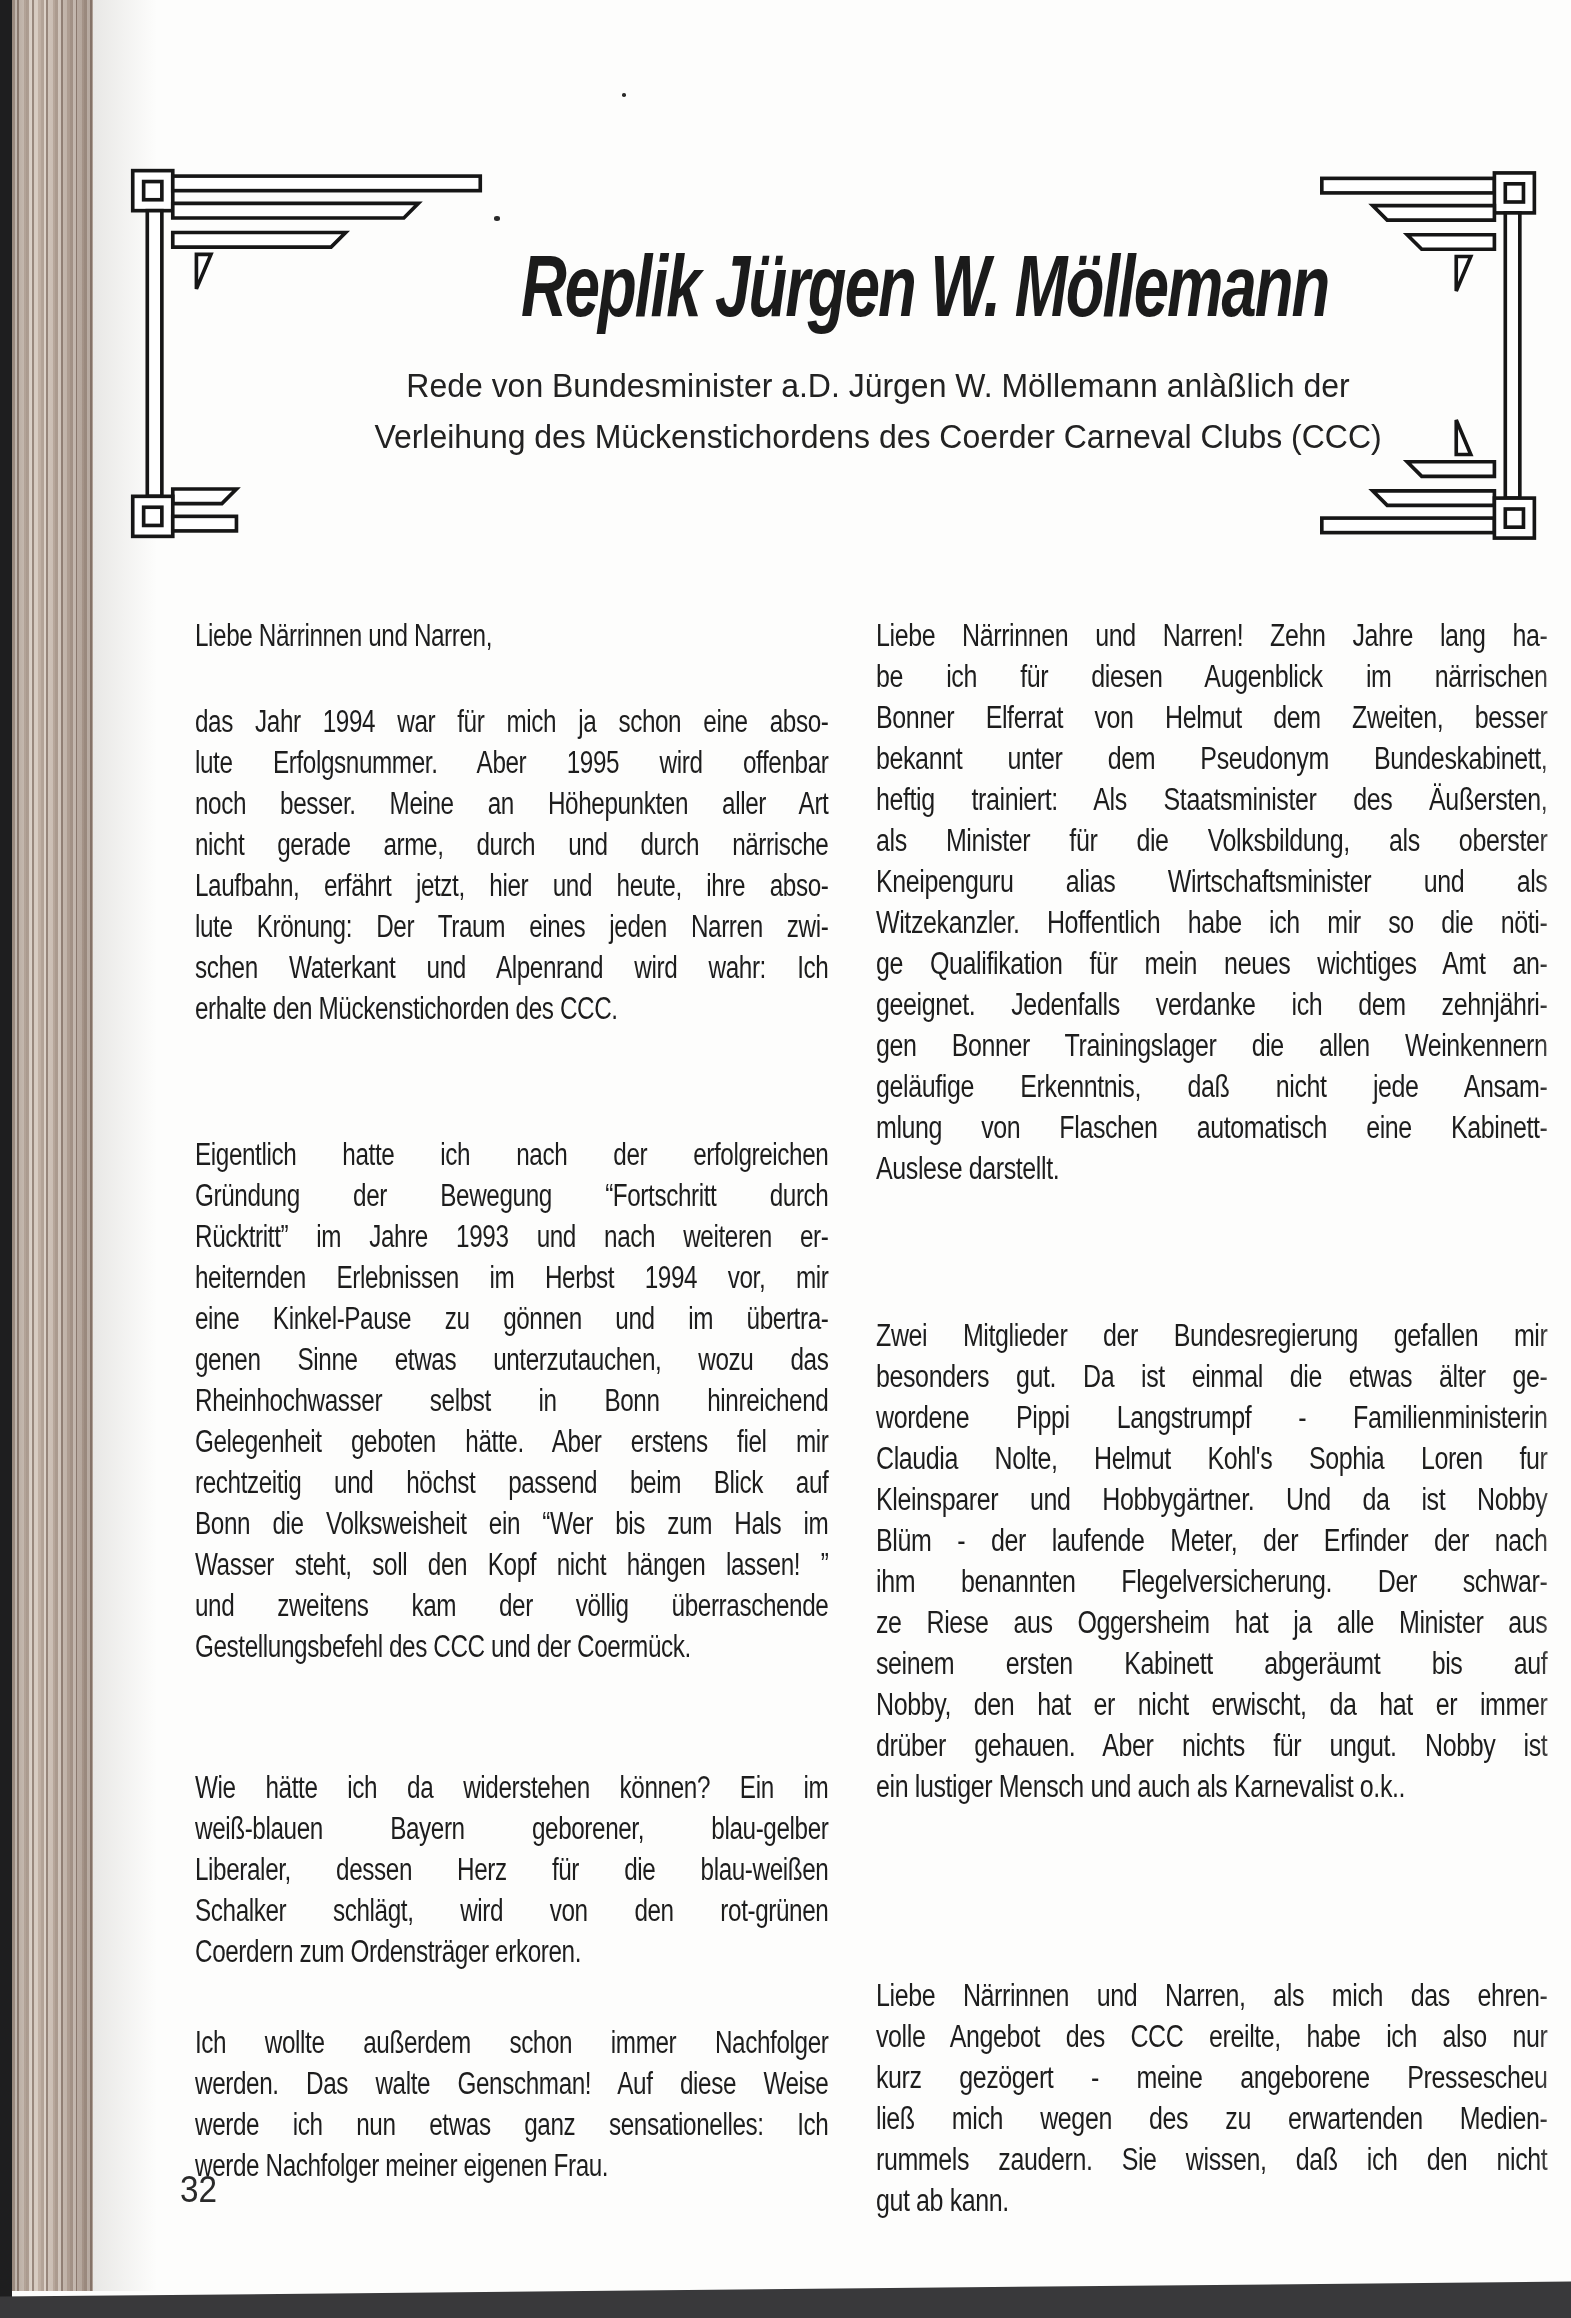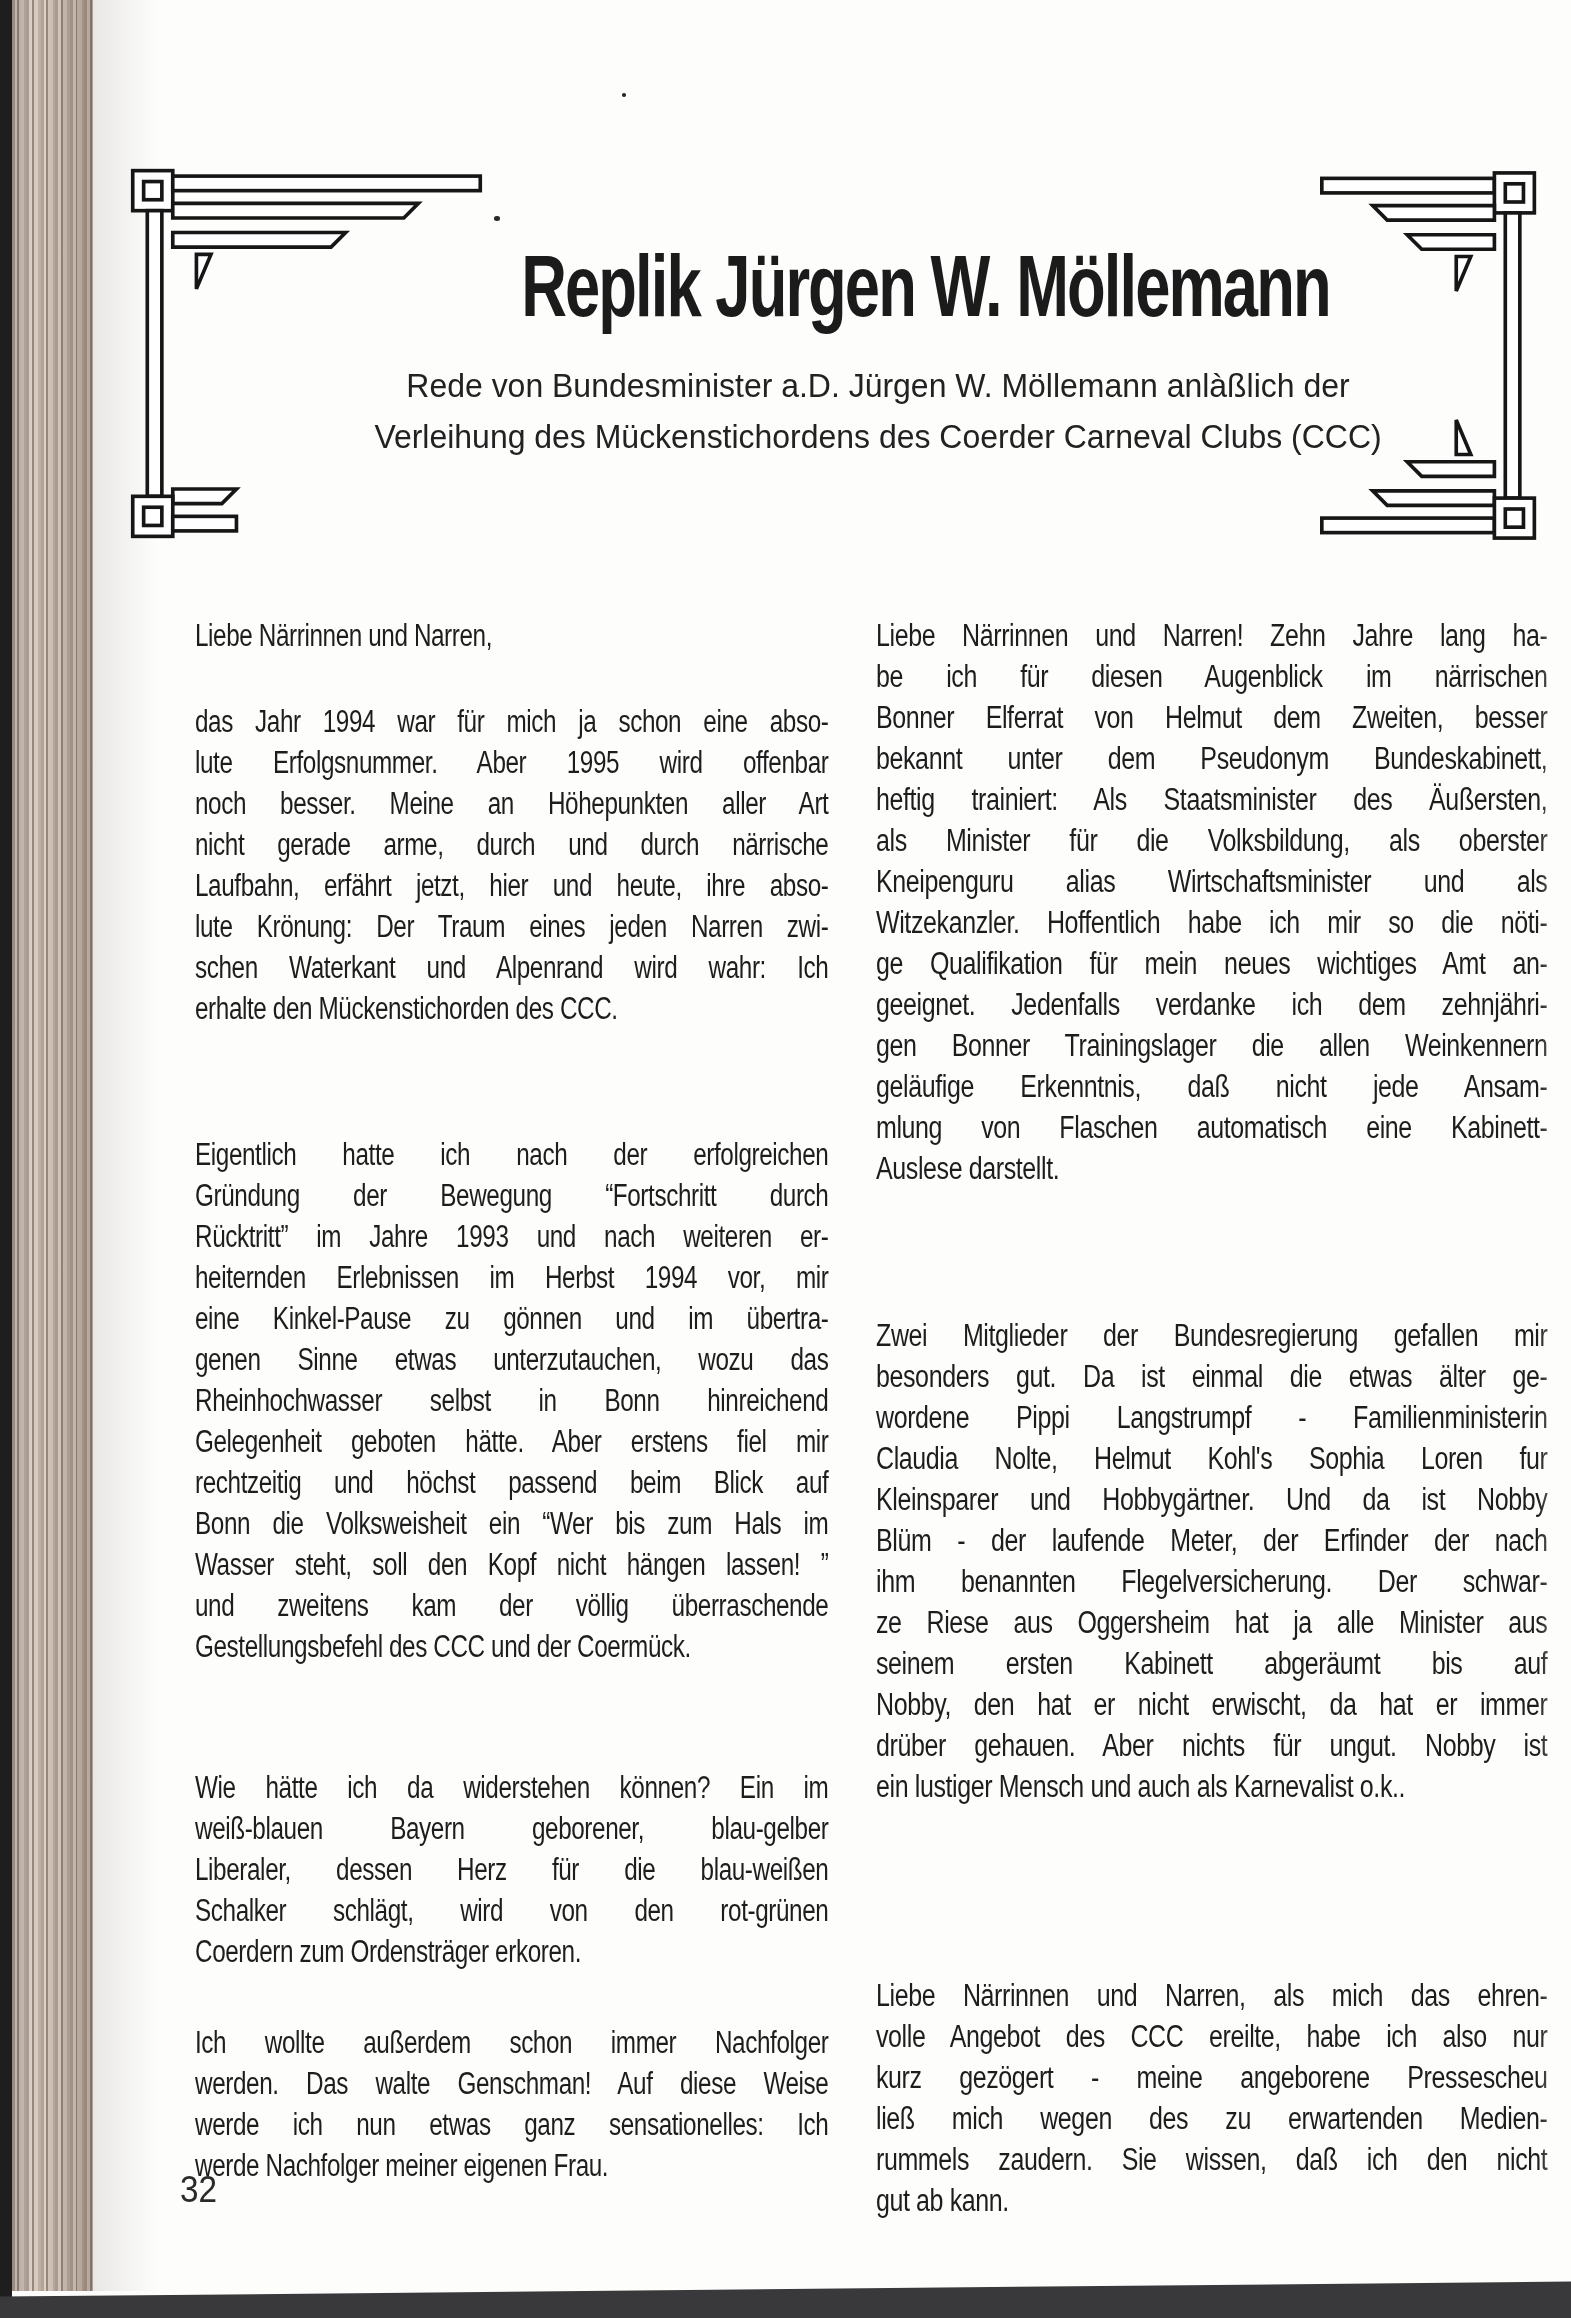--- a/index.html
+++ b/index.html
@@ -29,21 +29,21 @@
   .speck{position:absolute;background:#2a2a2a;border-radius:50%;}
   .speck.a{left:494px;top:216px;width:5.5px;height:4.5px;}
   .speck.b{left:622px;top:93px;width:3.6px;height:3.6px;}
 
   .ornament{position:absolute;}
   .ornament.left{left:129px;top:167px;}
   .ornament.right{left:1320px;top:169px;}
   .ornament svg *{fill:#ffffff;stroke:#161616;stroke-width:4;}
   .ornament svg .hollow{fill:none;}
 
-  .title-wrap{position:absolute;left:364px;top:235px;width:991px;text-align:left;}
+  .title-wrap{position:absolute;left:364px;top:235px;width:991px;text-align:left;font-style:italic;}
   .title-wrap h1{
     margin:0;display:inline-block;white-space:nowrap;
     font-size:88px;font-weight:bold;letter-spacing:-2.7px;color:#1b1b1b;
     transform:scaleX(0.72);transform-origin:center;
   }
   .subtitle{
     position:absolute;left:319px;top:360px;width:1118px;text-align:center;
     font-size:34px;line-height:51px;color:#222;
     transform:scaleX(0.94);transform-origin:center;
   }

